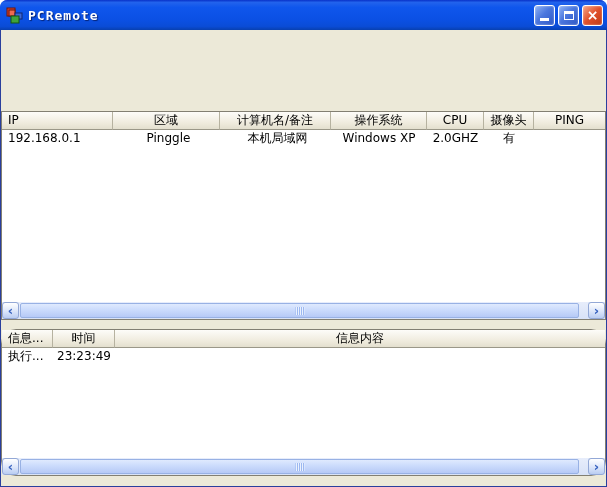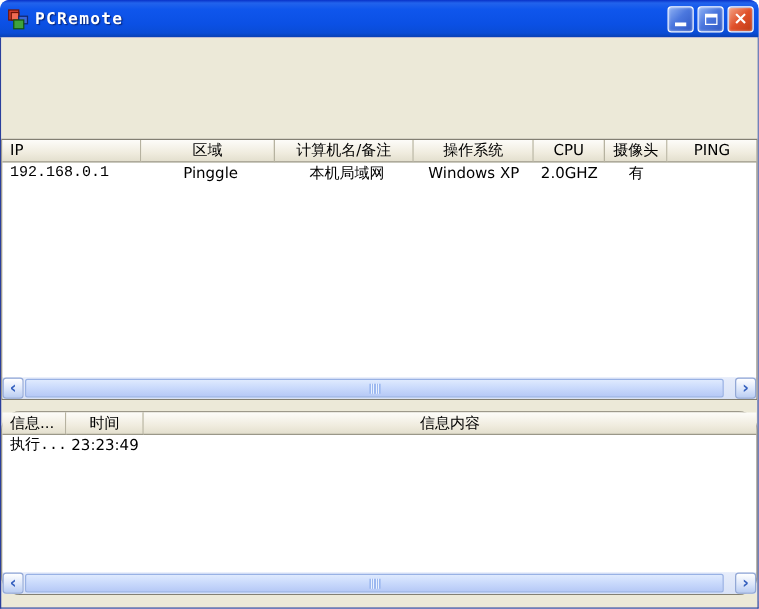--- a/index.html
+++ b/index.html
@@ -3,21 +3,21 @@
 <meta charset="utf-8">
 <style>
   * { margin:0; padding:0; box-sizing:border-box; }
   html,body { width:607px; height:487px; background:#fff; overflow:hidden;
               font-family:"DejaVu Sans","Liberation Sans",sans-serif; }
 
   .window {
     width:607px; height:487px; position:relative;
     border-left:3px solid #0C55E0; border-right:3px solid #0C55E0; border-bottom:6px solid #0C55E0;
     border-radius:8px 8px 0 0;
-    background:#6d28d9;
+    background:#f9a8d4;
   }
 
   
   .titlebar {
     height:30px; border-radius:7px 7px 0 0; position:relative;
     margin:0 -3px; padding:0 4px 0 6px;
     display:flex; align-items:center;
     background:linear-gradient(180deg,#0831C8 0%,#2263EC 8%,#0F56EC 25%,#0B50E4 65%,#0A4CD6 88%,#0840B0 100%);
   }
   .app-icon { width:17px; height:17px; margin-right:5px; flex:0 0 auto; }
@@ -59,21 +59,21 @@
   }
   .hcell.left { text-align:left; padding-left:6px; }
   .lv-body { background:#fff; overflow:hidden; }
   .lv1 .lv-body { height:172px; }
   .lv2 .lv-body { height:110px; }
   .lv-row { display:flex; height:17px; cursor:default; }
   .cell {
     height:17px; line-height:16px; font-size:12px; color:#000;
     text-align:center; overflow:hidden; white-space:nowrap;
   }
-  .cell.left { text-align:left; padding-left:6px;font-family:Liberation Mono, monospace; }
+  .cell.left { text-align:left; padding-left:6px; }
 
   
   .t1c0{width:111px;} .t1c1{width:107px;} .t1c2{width:111px;} .t1c3{width:96px;}
   .t1c4{width:57px;}  .t1c5{width:50px;}  .t1c6{flex:1 1 auto; border-right:none;}
   
   .t2c0{width:51px;}  .t2c1{width:62px;}  .t2c2{flex:1 1 auto; border-right:none;}
 
   
   .hscroll { height:17px; display:flex; background:#DDE6F8; position:relative; }
   .sb-btn {

